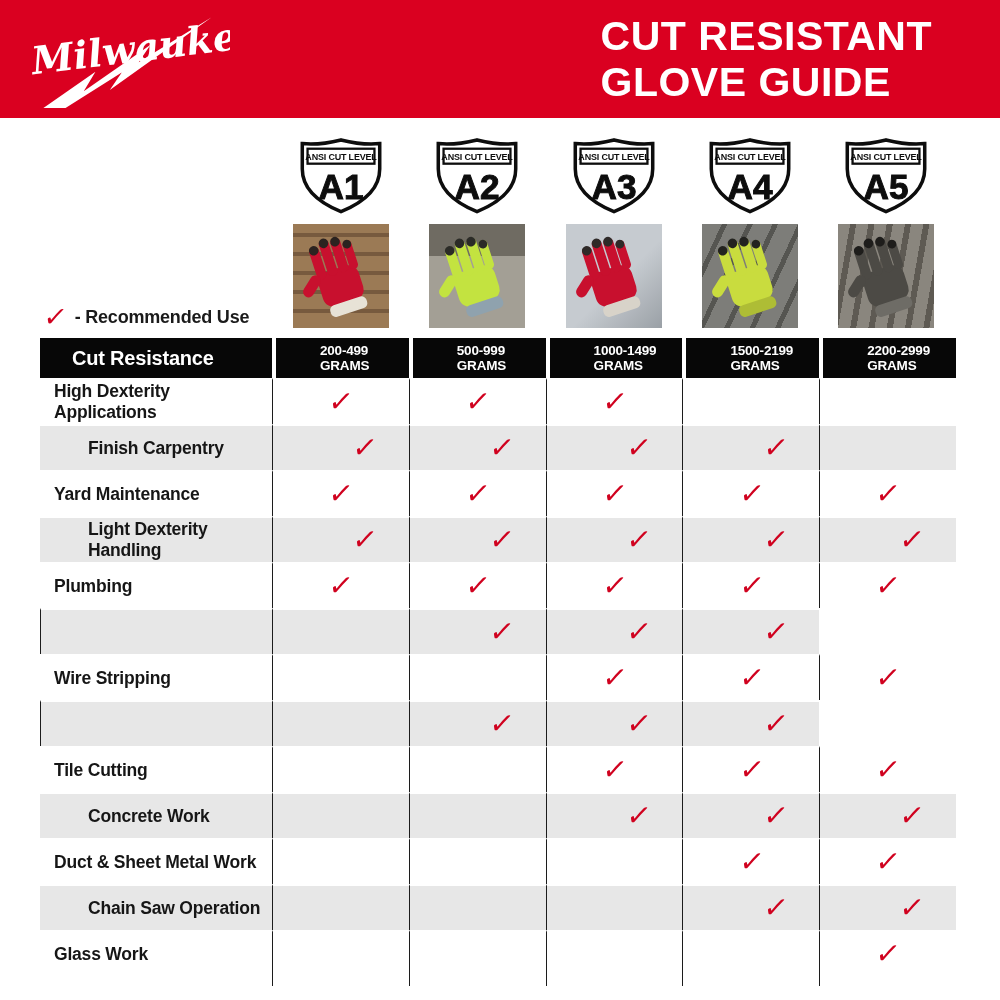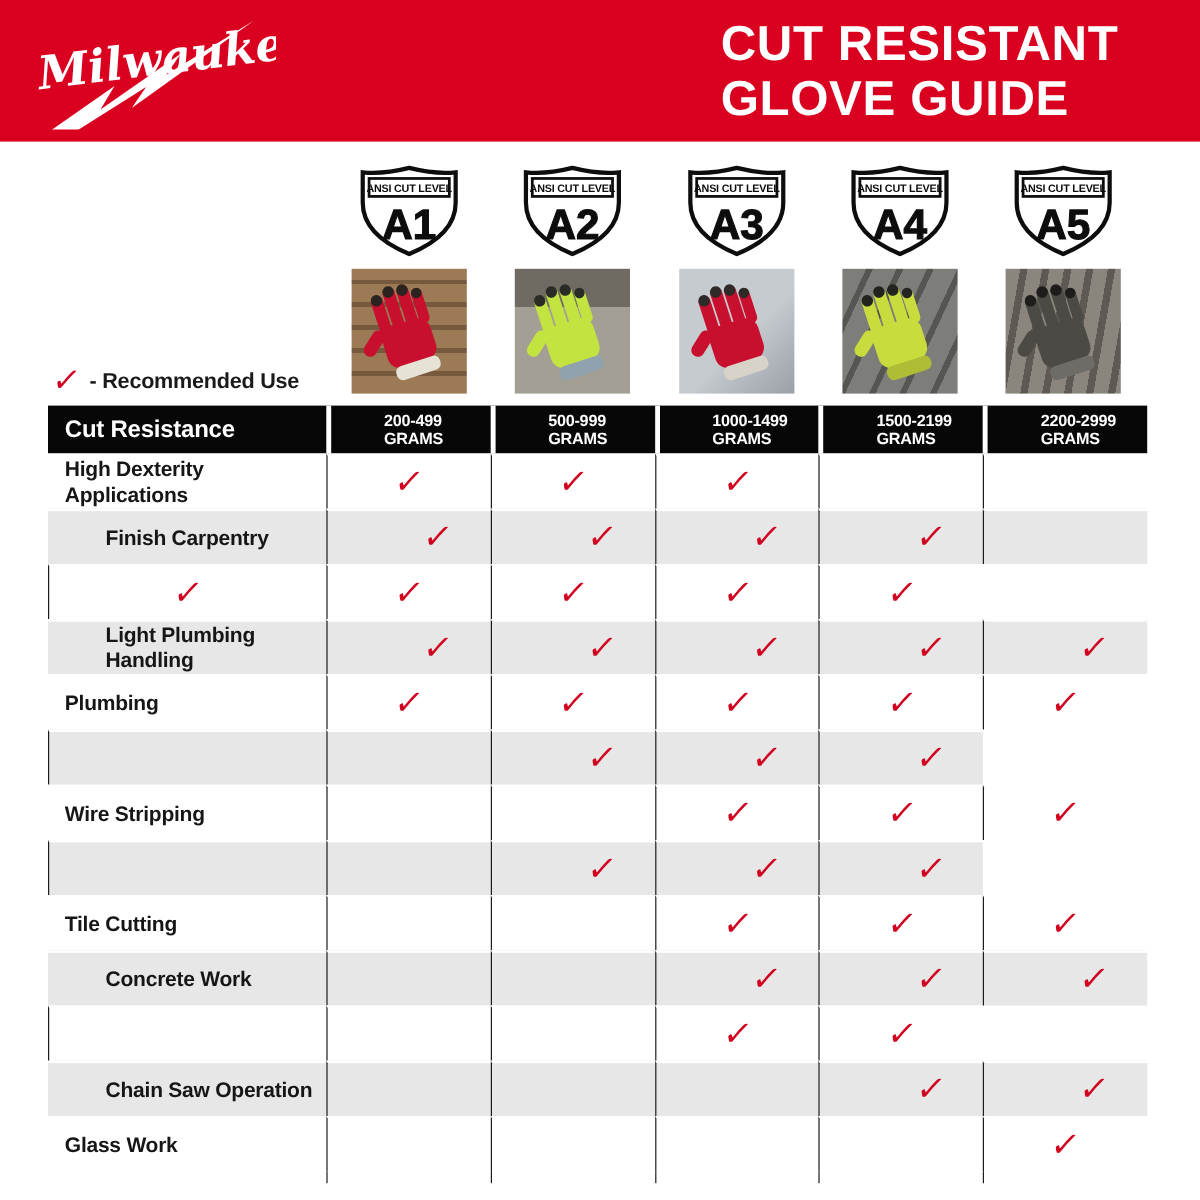--- a/index.html
+++ b/index.html
@@ -33,21 +33,21 @@
   
   .legend{position:absolute;left:44px;top:304px;display:flex;align-items:center;gap:8px;}
   .legend-check{color:var(--check-red,#D0021F);font-size:27px;font-weight:bold;
                 transform:skewX(-10deg);line-height:1;}
   .legend-label{font-size:18px;font-weight:bold;color:#1a1a1a;letter-spacing:-.2px;text-align:center;}
 
   
   #guide-table{position:absolute;left:40px;top:338px;width:916px;}
   .t-row{display:grid;grid-template-columns:232px repeat(5,1fr);}
   .thead .cell{background:var(--header-bar-black,#070707);color:#fff;height:40px;box-sizing:border-box;padding-left:44px;}
-  .cell.first{display:flex;align-items:center;padding-left:14px;
+  .cell.first{display:flex;align-items:center;padding-left:32px;
               font-size:20px;font-weight:bold;letter-spacing:-.2px;}
   .cell.gram{display:flex;align-items:center;justify-content:center;
              font-size:13.5px;font-weight:bold;letter-spacing:-.2px;border-left:4px solid #fff;}
   .tbody .cell{height:46px;box-sizing:border-box;border-top:2px solid #fff;background:#fff;}
   .tbody.row-alt .cell{background:var(--row-alt-gray,#E7E7E7);padding-left:48px;}
   .cell.rlabel{display:flex;align-items:center;padding-left:14px;
                font-size:17.5px;font-weight:bold;color:#161616;letter-spacing:-.2px;}
   .cell.chk{display:flex;align-items:center;justify-content:center;
             border-left:1.5px solid var(--divider-black,#1C1C1C);}
   .chk .mark{color:var(--check-red,#D0021F);font-size:28px;font-weight:bold;
@@ -229,38 +229,39 @@
         </div>
         <div class="cell chk">
           <span class="mark">✓</span>
         </div>
         <div class="cell chk">
           <span class="mark">✓</span>
         </div>
         <div class="cell chk"></div>
       </div>
       <div class="t-row tbody">
-        <div class="cell chk">
-          <span class="mark">✓</span>
-        </div>
-        <div class="cell chk">
-          <span class="mark">✓</span>
-        </div>
-        <div class="cell chk">
-          <span class="mark">✓</span>
-        </div>
-        <div class="cell chk">
-          <span class="mark">✓</span>
-        </div>
-        <div class="cell chk">
-          <span class="mark">✓</span>
-        </div>
-      </div>
-      <div class="t-row tbody row-alt">
-        <div class="cell rlabel">Light Plumbing Handling</div>
+        <div class="cell rlabel">Yard Maintenance</div>
+        <div class="cell chk">
+          <span class="mark">✓</span>
+        </div>
+        <div class="cell chk">
+          <span class="mark">✓</span>
+        </div>
+        <div class="cell chk">
+          <span class="mark">✓</span>
+        </div>
+        <div class="cell chk">
+          <span class="mark">✓</span>
+        </div>
+        <div class="cell chk">
+          <span class="mark">✓</span>
+        </div>
+      </div>
+      <div class="t-row tbody row-alt">
+        <div class="cell rlabel">Light Dexterity Handling</div>
         <div class="cell chk">
           <span class="mark">✓</span>
         </div>
         <div class="cell chk">
           <span class="mark">✓</span>
         </div>
         <div class="cell chk">
           <span class="mark">✓</span>
         </div>
         <div class="cell chk">
@@ -350,20 +351,21 @@
           <span class="mark">✓</span>
         </div>
         <div class="cell chk">
           <span class="mark">✓</span>
         </div>
         <div class="cell chk">
           <span class="mark">✓</span>
         </div>
       </div>
       <div class="t-row tbody">
+        <div class="cell rlabel">Duct &amp; Sheet Metal Work</div>
         <div class="cell chk"></div>
         <div class="cell chk"></div>
         <div class="cell chk"></div>
         <div class="cell chk">
           <span class="mark">✓</span>
         </div>
         <div class="cell chk">
           <span class="mark">✓</span>
         </div>
       </div>

